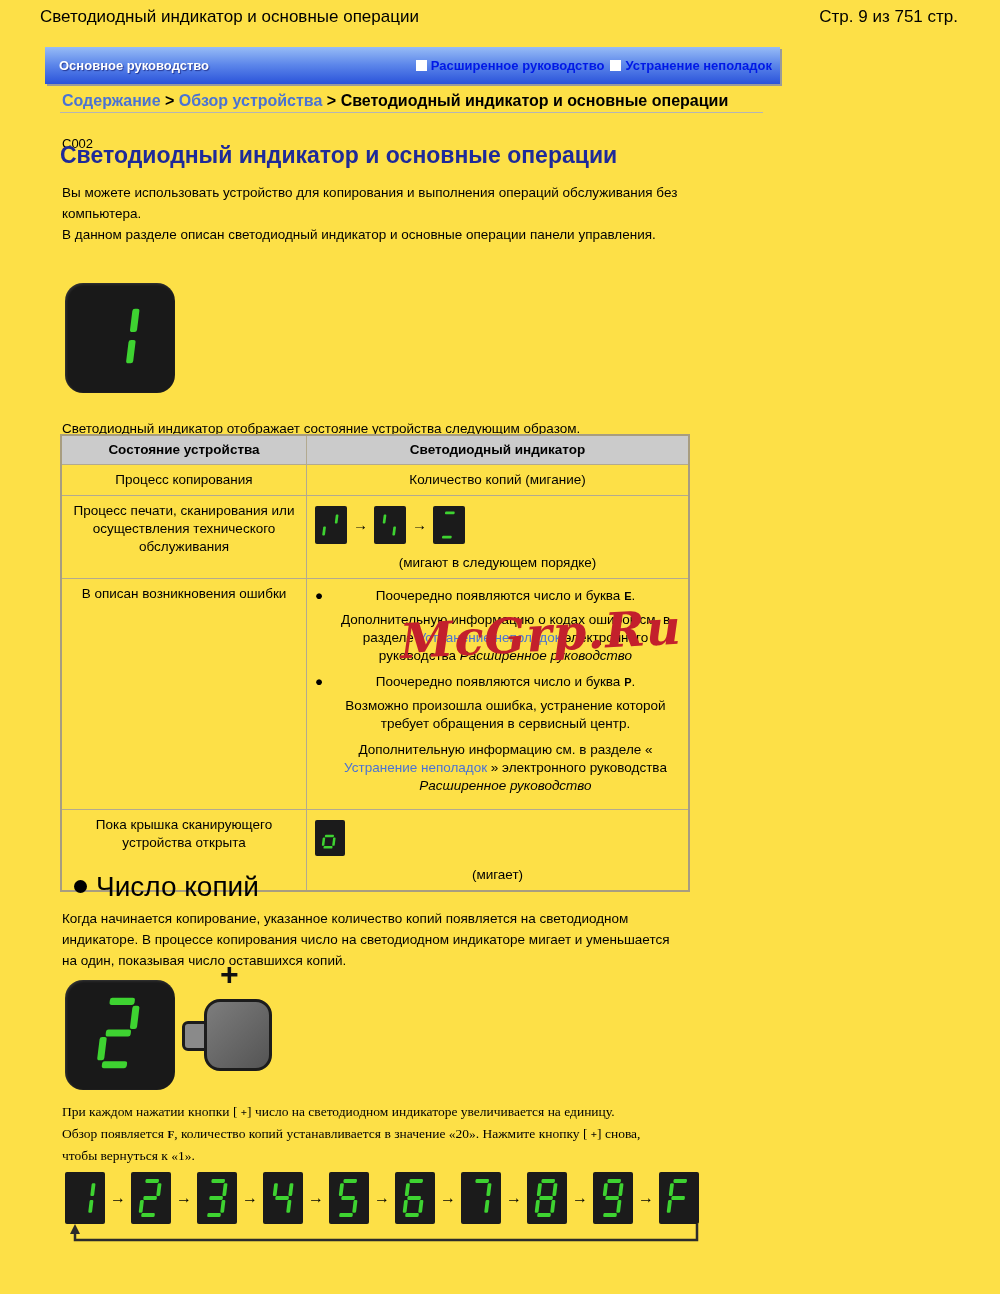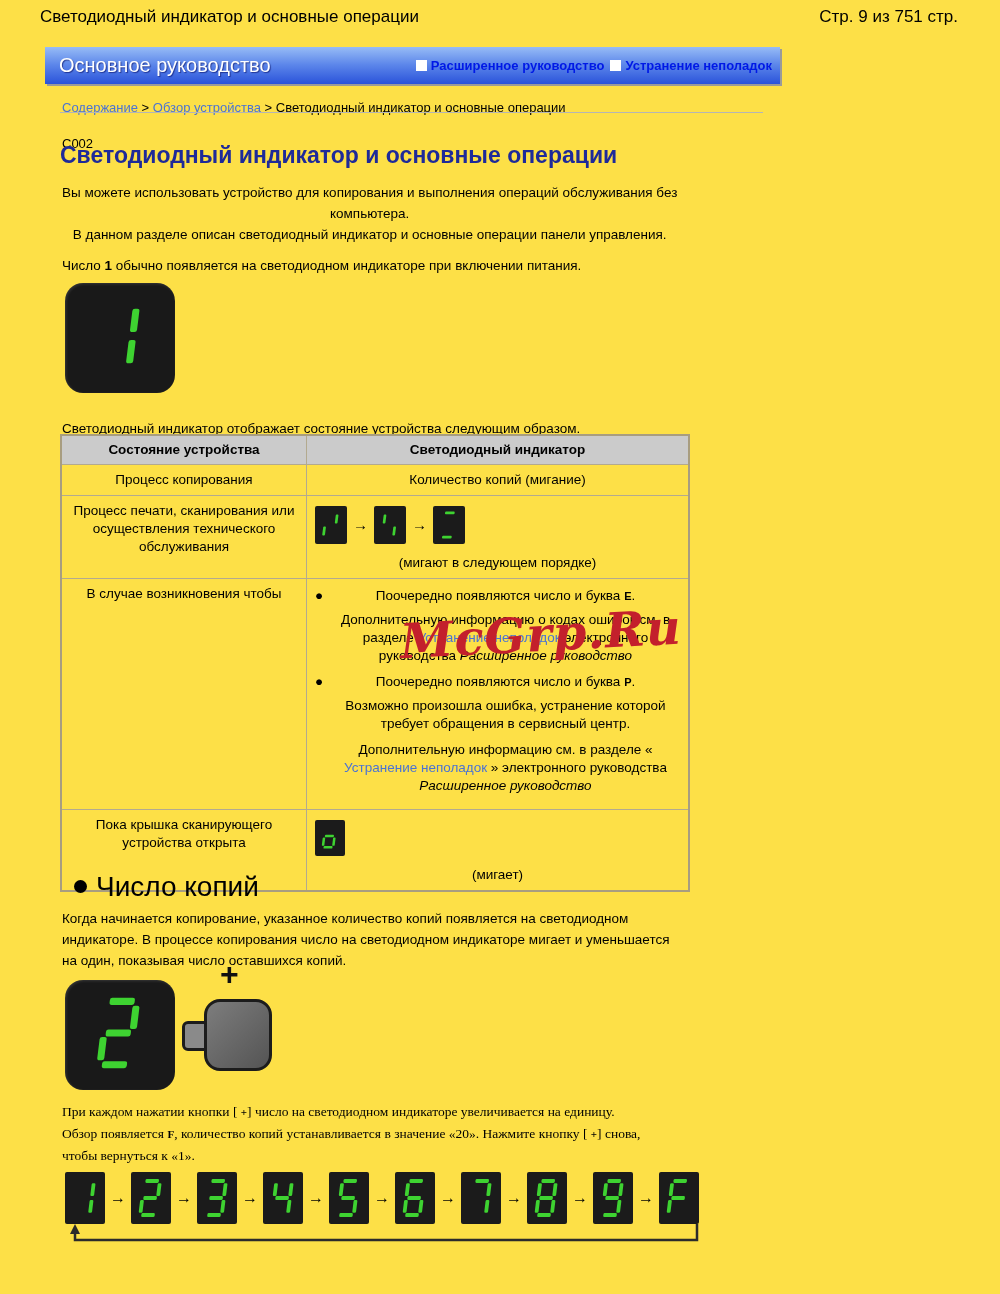--- a/index.html
+++ b/index.html
@@ -7,34 +7,34 @@
         font-family:"Liberation Sans",sans-serif;color:#000;}
   .abs{position:absolute;}
   .txt{font-size:13.5px;line-height:21px;}
   
   .doc-title{left:40px;top:7px;font-size:17px;}
   .page-info{right:42px;top:7px;font-size:17px;}
   
   .banner{left:45px;top:47px;width:735px;height:37px;
           background:linear-gradient(#97bcf6 0%,#5c86ea 48%,#2a53da 100%);
           box-shadow:2px 2px 0 #9a9a9a;display:flex;align-items:center;}
-  .banner-main{margin-left:14px;color:#fff;font-weight:normal;font-size:20px;
+  .banner-main{margin-left:14px;color:#fff;font-weight:bold;font-size:13px;
                text-shadow:1px 1px 1px rgba(0,0,80,.55);flex:0 0 auto;}
   .banner-tabs{margin-left:auto;margin-right:8px;display:flex;align-items:center;gap:6px;}
   .banner-tab{display:flex;align-items:center;gap:4px;cursor:pointer;}
   .tab-sq{width:11px;height:11px;background:#fff;flex:0 0 auto;}
   .banner-tab span{color:#0019e6;font-weight:bold;font-size:13px;}
   
-  .breadcrumb{left:62px;top:100px;font-size:13px;}
+  .breadcrumb{left:62px;top:92px;font-size:16px;font-weight:bold;}
   .lnk{color:#4a73d4;text-decoration:none;cursor:pointer;}
   .crumb-rule{left:60px;top:112px;width:703px;height:1px;background:#b5b5b5;}
   
   .code{left:62px;top:133px;font-size:13px;}
   .h1{left:60px;top:142px;font-size:23px;font-weight:bold;color:#1e2a99;}
-  .intro{left:62px;top:182px;text-align:center;}
+  .intro{left:62px;top:182px;}
   .power-on{left:62px;top:255px;}
   
   .led-big{width:110px;height:110px;background:#191919;border-radius:18px;
            display:flex;align-items:center;justify-content:center;
            box-shadow:inset 1px 1px 3px rgba(255,255,255,.14);}
   .led-mini{background:#1b1b1b;display:flex;align-items:center;justify-content:center;border-radius:2px;}
   .led1{left:65px;top:283px;}
   .led2{left:65px;top:980px;}
   
   .tbl-intro{left:62px;top:418px;}
@@ -98,23 +98,20 @@
     <span>&gt;</span>
     <a class="lnk">Обзор устройства</a>
     <span>&gt;</span>
     <span>Светодиодный индикатор и основные операции</span>
   </div>
   <div class="abs crumb-rule"></div>
 
   <div class="abs code txt">C002</div>
   <div class="abs h1">Светодиодный индикатор и основные операции</div>
   <div class="abs intro txt">Вы можете использовать устройство для копирования и выполнения операций обслуживания без<br>компьютера.<br>В данном разделе описан светодиодный индикатор и основные операции панели управления.</div>
-  <div class="abs power-on txt">
-    <span>Число </span><b>1</b><span> обычно появляется на светодиодном индикаторе при включении питания.</span>
-  </div>
 
   <div class="abs led-big led1">
     <span><svg viewBox="0 0 64 100" width="50" height="86">
           <g transform="translate(6,0) skewX(-7)">
             <rect x="44" y="15" width="9" height="30" rx="3" fill="#3ed331"></rect>
             <rect x="44" y="55" width="9" height="30" rx="3" fill="#3ed331"></rect>
           </g>
         </svg></span>
   </div>
 
@@ -157,21 +154,21 @@
                     <rect x="14" y="5" width="32" height="9" rx="3" fill="#3ed331"></rect>
                     <rect x="14" y="86" width="32" height="9" rx="3" fill="#3ed331"></rect>
                   </g>
                 </svg>
               </div>
             </div>
         <div class="cap">(мигают в следующем порядке)</div>
       </td>
     </tr>
     <tr>
-      <td style="height:200px;">В случае возникновения чтобы</td>
+      <td style="height:200px;">В описан возникновения ошибки</td>
       <td>
         <div class="bullets">
           <div class="bullet-line">
             <span class="blt">●</span>
             <span>Поочередно появляются число и буква </span><span class="led-letter">E</span><span>.</span>
           </div>
           <div class="bullet-note">
             <span>Дополнительную информацию о кодах ошибок см. в разделе </span><a class="lnk">Устранение неполадок</a><span> электронного руководства </span><i>Расширенное руководство</i>
           </div>
           <div class="bullet-line">

